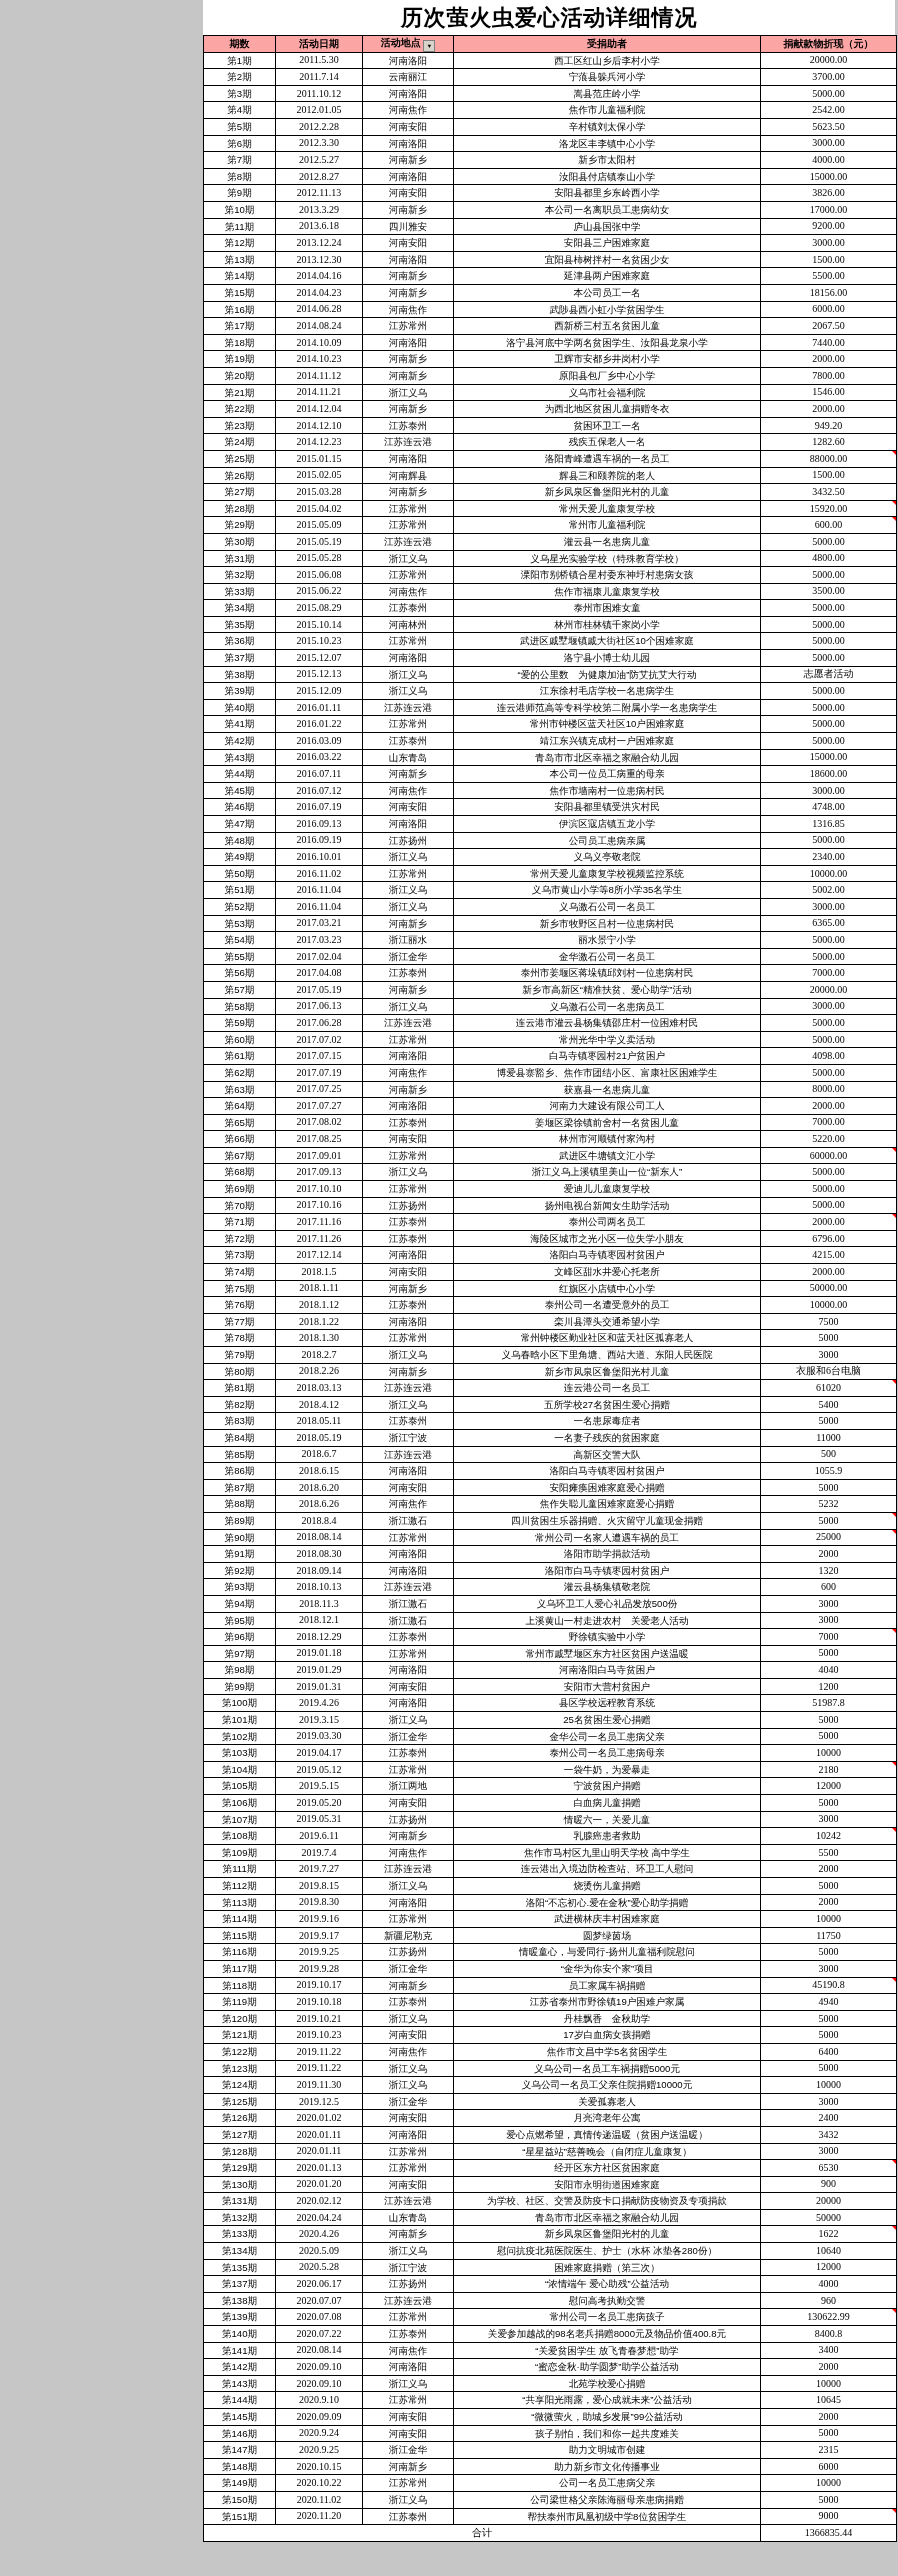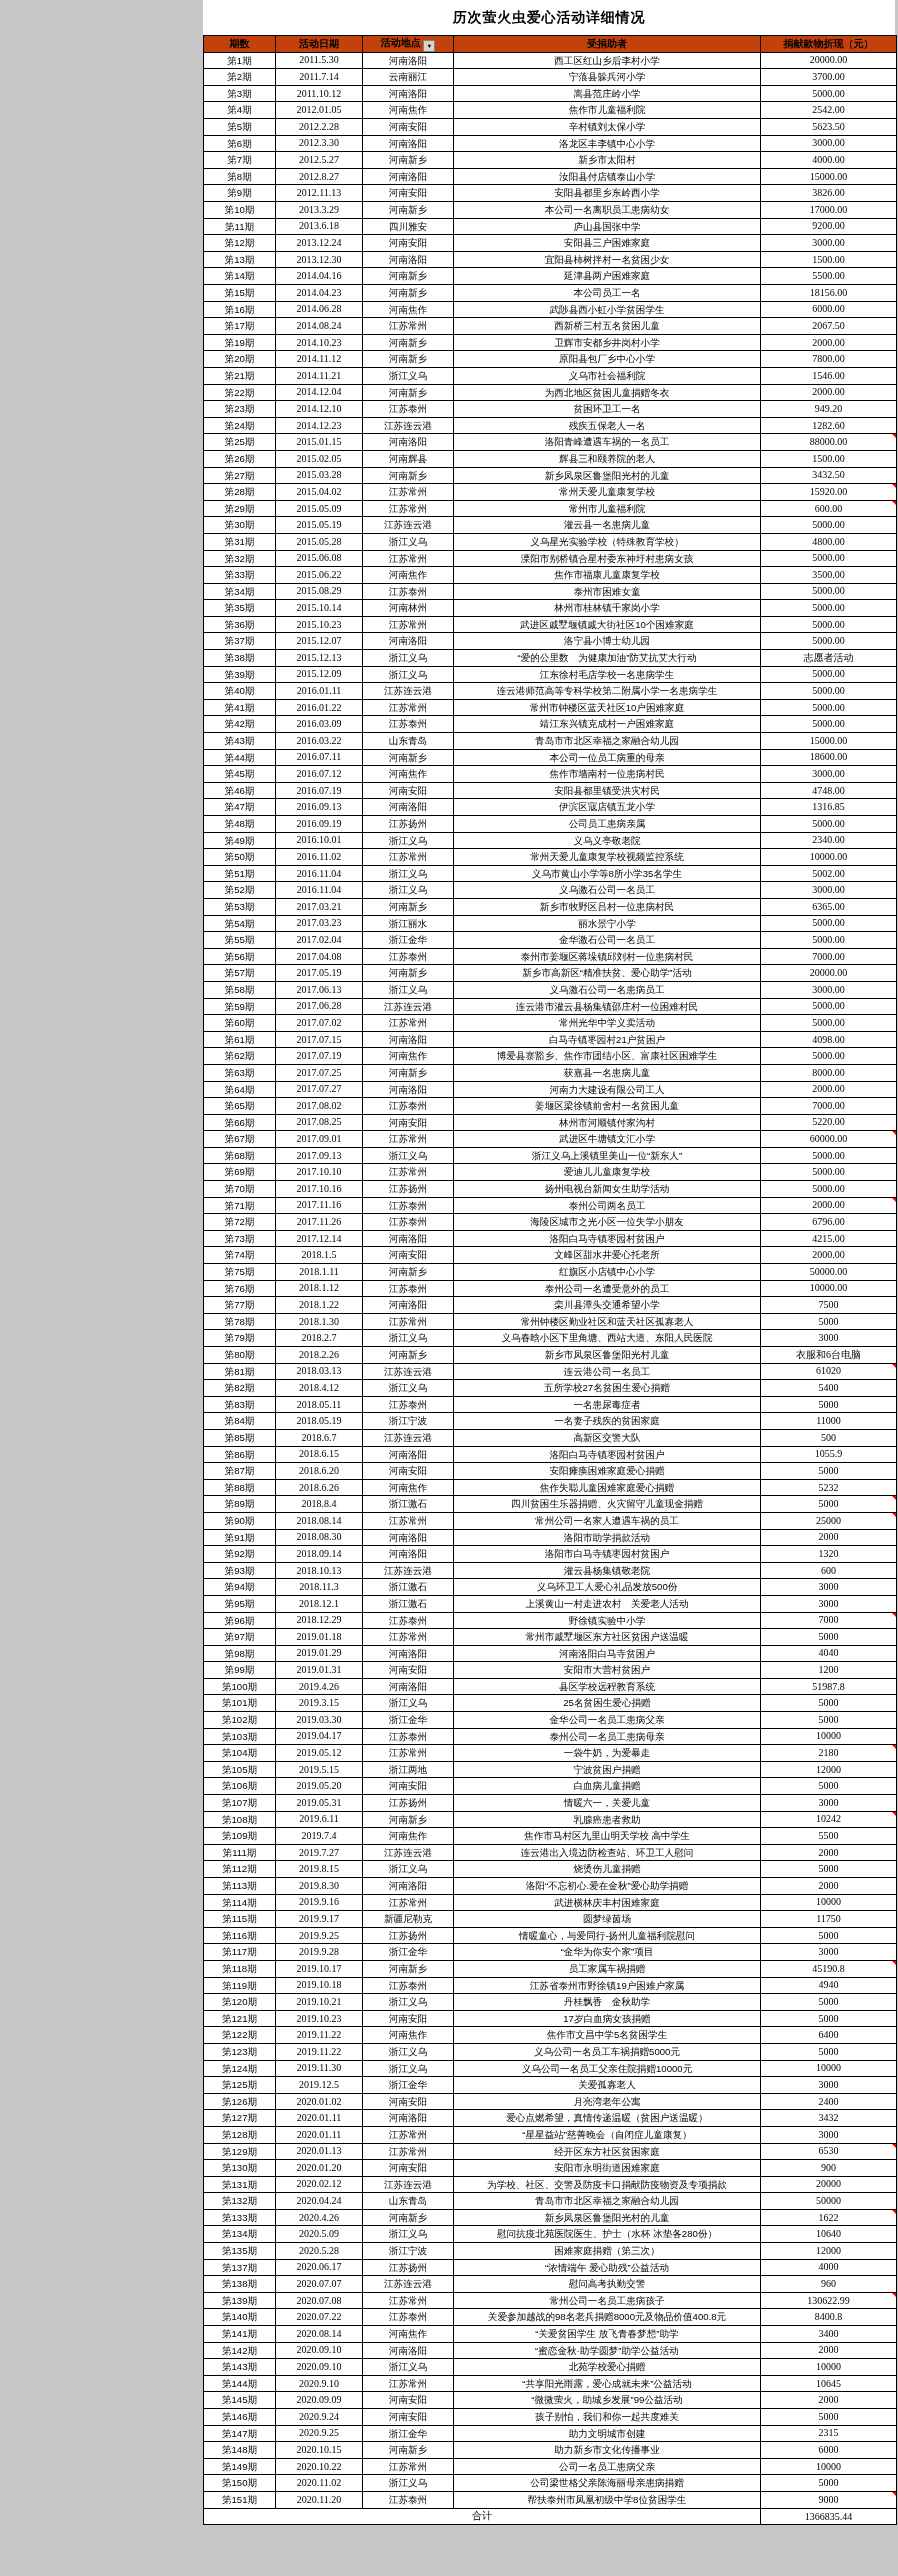--- a/index.html
+++ b/index.html
@@ -1,28 +1,28 @@
 <!DOCTYPE html>
 <html style="font-size:13.3px"><head>
 <meta charset="utf-8">
 <style>
   html,body{margin:0;padding:0;width:899px;background:#c6c6c6;font-family:"Liberation Sans",sans-serif;}
   .sheet{margin-left:203px;width:692px;background:#ffffff;}
   .title-band{height:35px;display:flex;align-items:center;justify-content:center;}
-  .title-band h1{margin:0;font-size:14px;font-weight:bold;color:#000;letter-spacing:0.8px;}
+  .title-band h1{margin:0;font-size:22px;font-weight:bold;color:#000;letter-spacing:0.8px;}
   table.grid{width:692px;table-layout:fixed;border-collapse:collapse;background:#fff;}
   table.grid col.c-period{width:72px;}
   table.grid col.c-date{width:87px;}
   table.grid col.c-loc{width:91px;}
   table.grid col.c-recipient{width:307px;}
   table.grid col.c-amount{width:136px;}
   table.grid th,table.grid td{border:0.8px solid #000;padding:0 1.7px;text-align:center;vertical-align:middle;overflow:hidden;white-space:nowrap;color:#000;}
   table.grid{border:1.7px solid #000;}
   thead tr{height:15px;}
-  thead th{font-size:10px;font-weight:bold;background:#c2410c;position:relative;}
+  thead th{font-size:10px;font-weight:bold;background:#fca5a5;position:relative;}
   tbody tr{height:16.6px;}
   tbody td{font-size:9.6px;line-height:1;}
   td.num,td.dt{font-family:"Liberation Serif",serif;font-size:10px;}
   tr.sep td{border-top:1.7px solid #9a9a9a;}
   td.note{position:relative;}
   td.note::after{content:'';position:absolute;top:0;right:0;width:0;height:0;border-left:4.2px solid transparent;border-top:4.2px solid #ff0000;}
   .filter-btn{display:inline-block;width:10px;height:10px;margin-left:2.5px;background:#d8d4cc;border:0.8px solid #7f7f7f;font-size:5.8px;line-height:10px;text-align:center;color:#000;vertical-align:-1.7px;cursor:default;}
   tfoot tr{height:16.6px;}
   tfoot td{font-size:10px;}
   tfoot td.total-amt{font-family:"Liberation Serif",serif;}
@@ -168,20 +168,27 @@
     <td class="num">6000.00</td>
   </tr>
         <tr>
     <td>第17期</td>
     <td class="dt">2014.08.24</td>
     <td>江苏常州</td>
     <td>西新桥三村五名贫困儿童</td>
     <td class="num">2067.50</td>
   </tr>
         <tr>
+    <td>第18期</td>
+    <td class="dt">2014.10.09</td>
+    <td>河南洛阳</td>
+    <td>洛宁县河底中学两名贫困学生、汝阳县龙泉小学</td>
+    <td class="num">7440.00</td>
+  </tr>
+        <tr>
     <td>第19期</td>
     <td class="dt">2014.10.23</td>
     <td>河南新乡</td>
     <td>卫辉市安都乡井岗村小学</td>
     <td class="num">2000.00</td>
   </tr>
         <tr>
     <td>第20期</td>
     <td class="dt">2014.11.12</td>
     <td>河南新乡</td>

